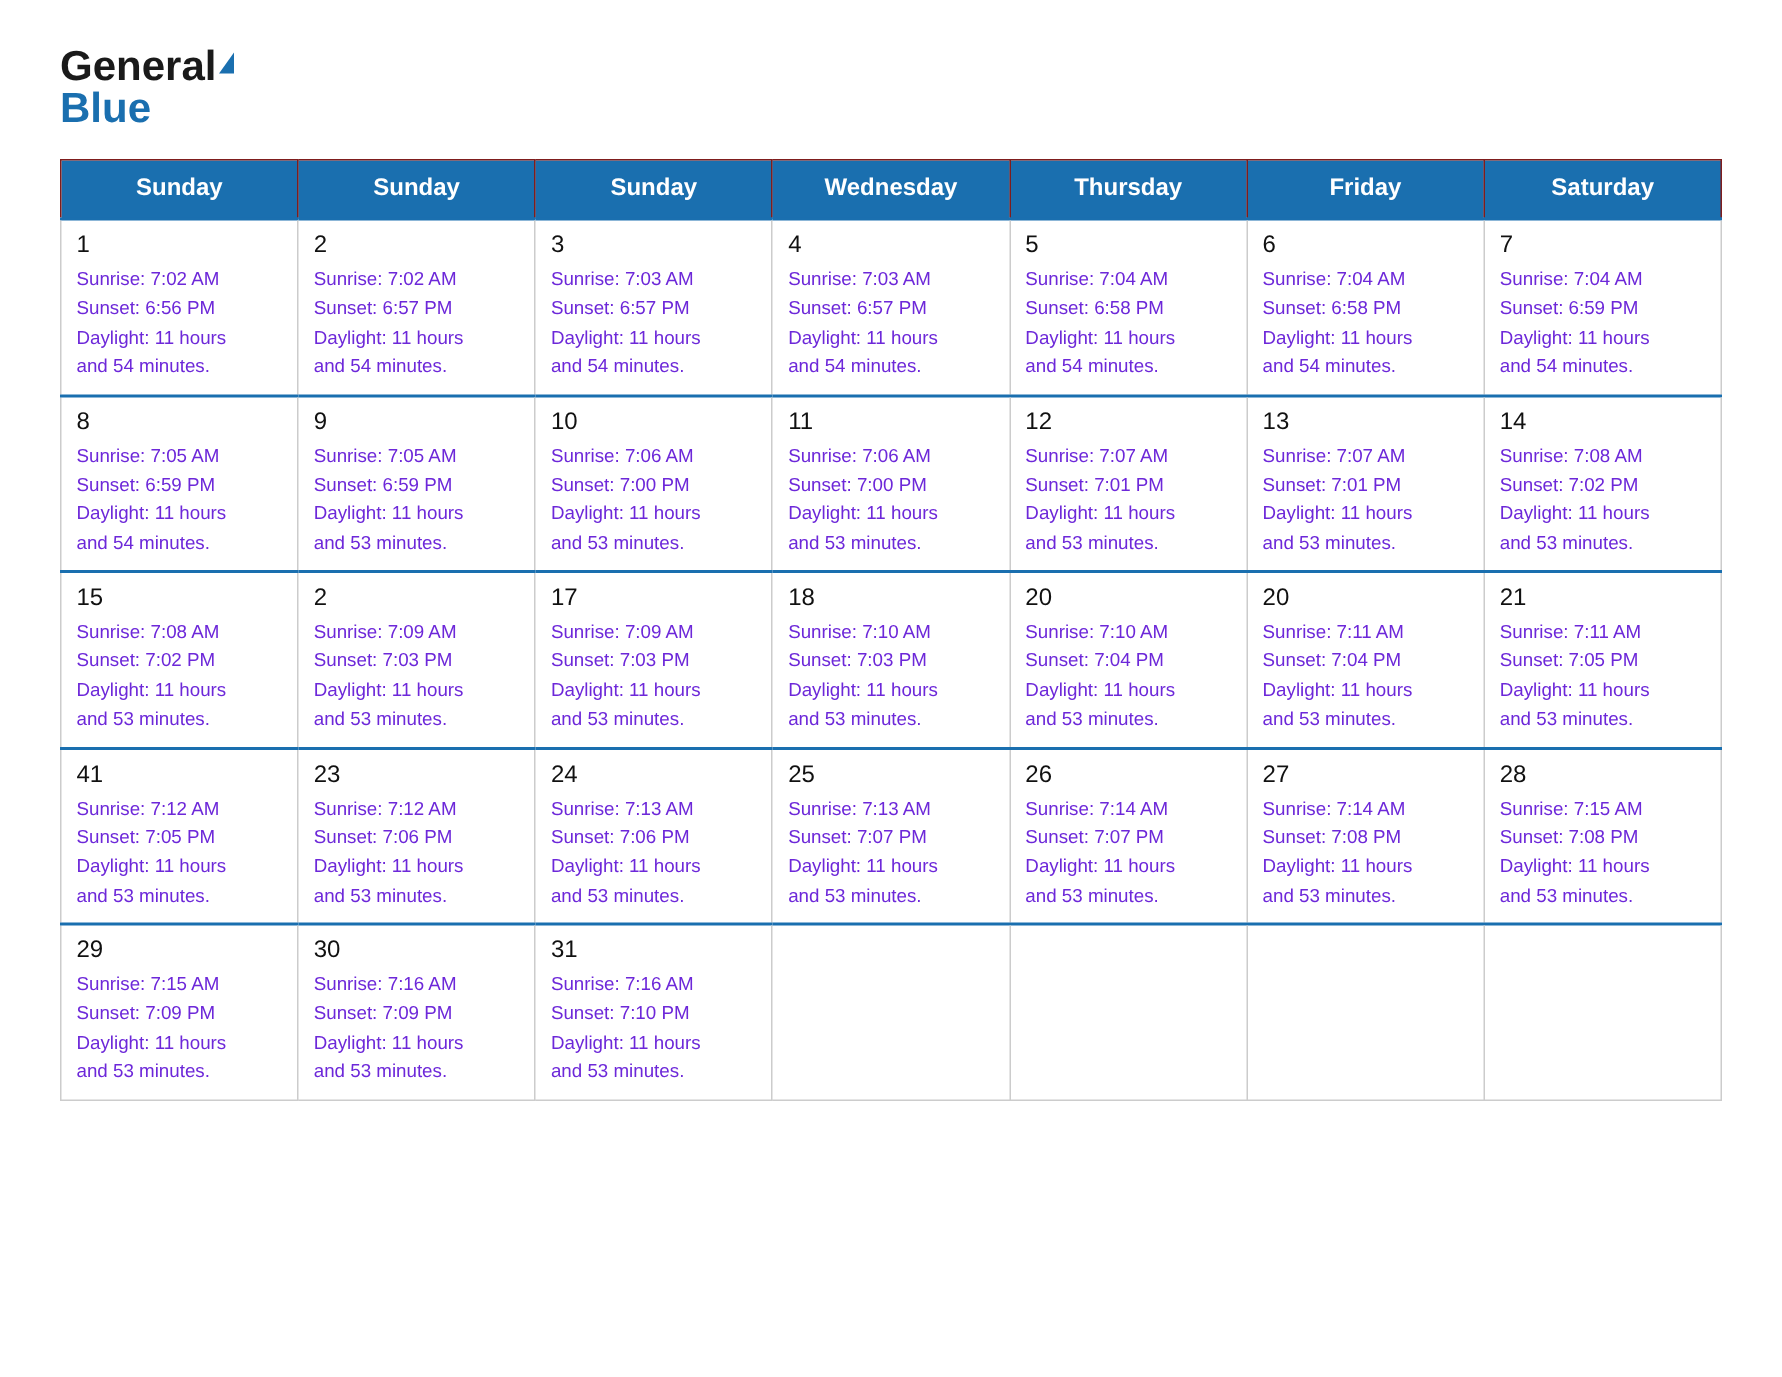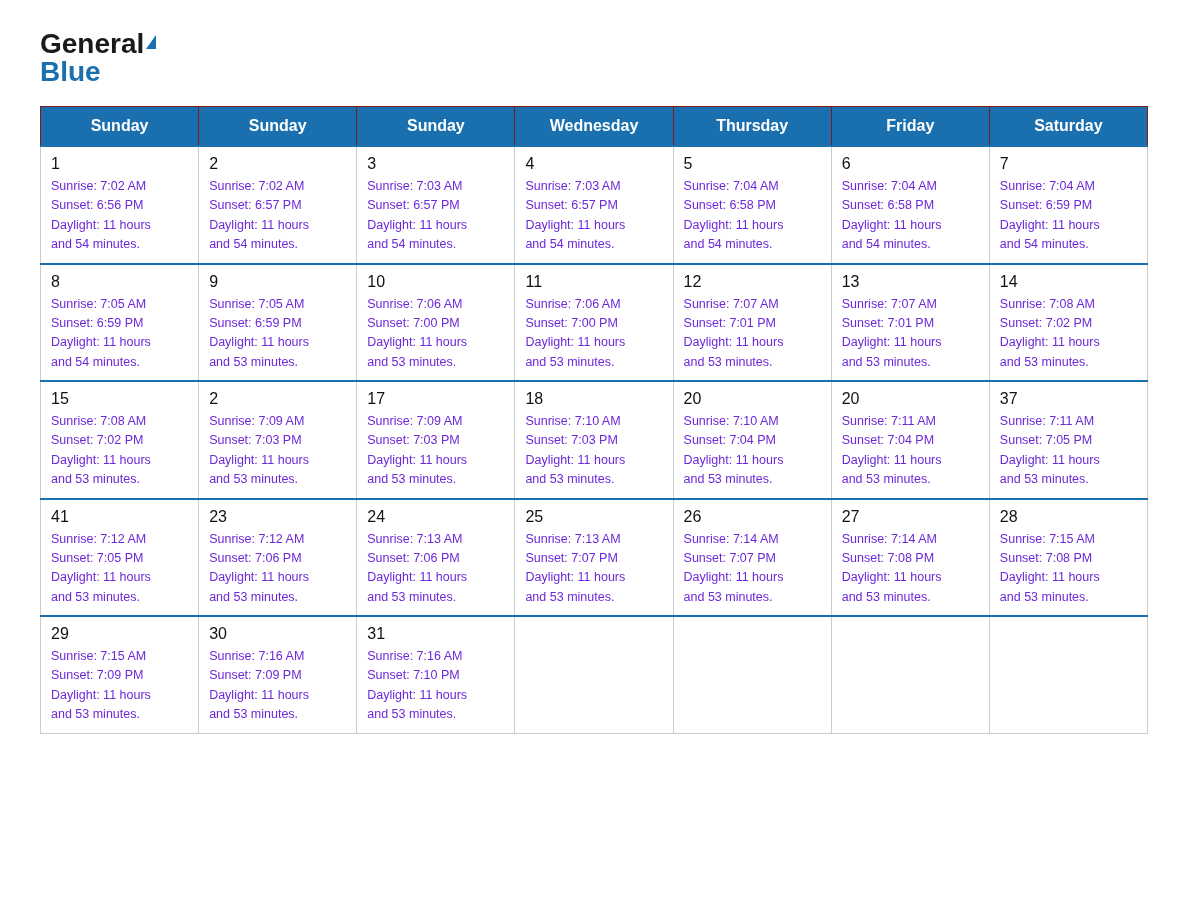--- a/index.html
+++ b/index.html
@@ -204,21 +204,21 @@
       </td>
         <td>
         <span class="day-number">20</span>
         <span class="day-info">Sunrise: 7:10 AM<br>Sunset: 7:04 PM<br>Daylight: 11 hours<br>and 53 minutes.</span>
       </td>
         <td>
         <span class="day-number">20</span>
         <span class="day-info">Sunrise: 7:11 AM<br>Sunset: 7:04 PM<br>Daylight: 11 hours<br>and 53 minutes.</span>
       </td>
         <td>
-        <span class="day-number">37</span>
+        <span class="day-number">21</span>
         <span class="day-info">Sunrise: 7:11 AM<br>Sunset: 7:05 PM<br>Daylight: 11 hours<br>and 53 minutes.</span>
       </td>
       </tr>
       <tr class="week-row">
         <td>
         <span class="day-number">41</span>
         <span class="day-info">Sunrise: 7:12 AM<br>Sunset: 7:05 PM<br>Daylight: 11 hours<br>and 53 minutes.</span>
       </td>
         <td>
         <span class="day-number">23</span>

